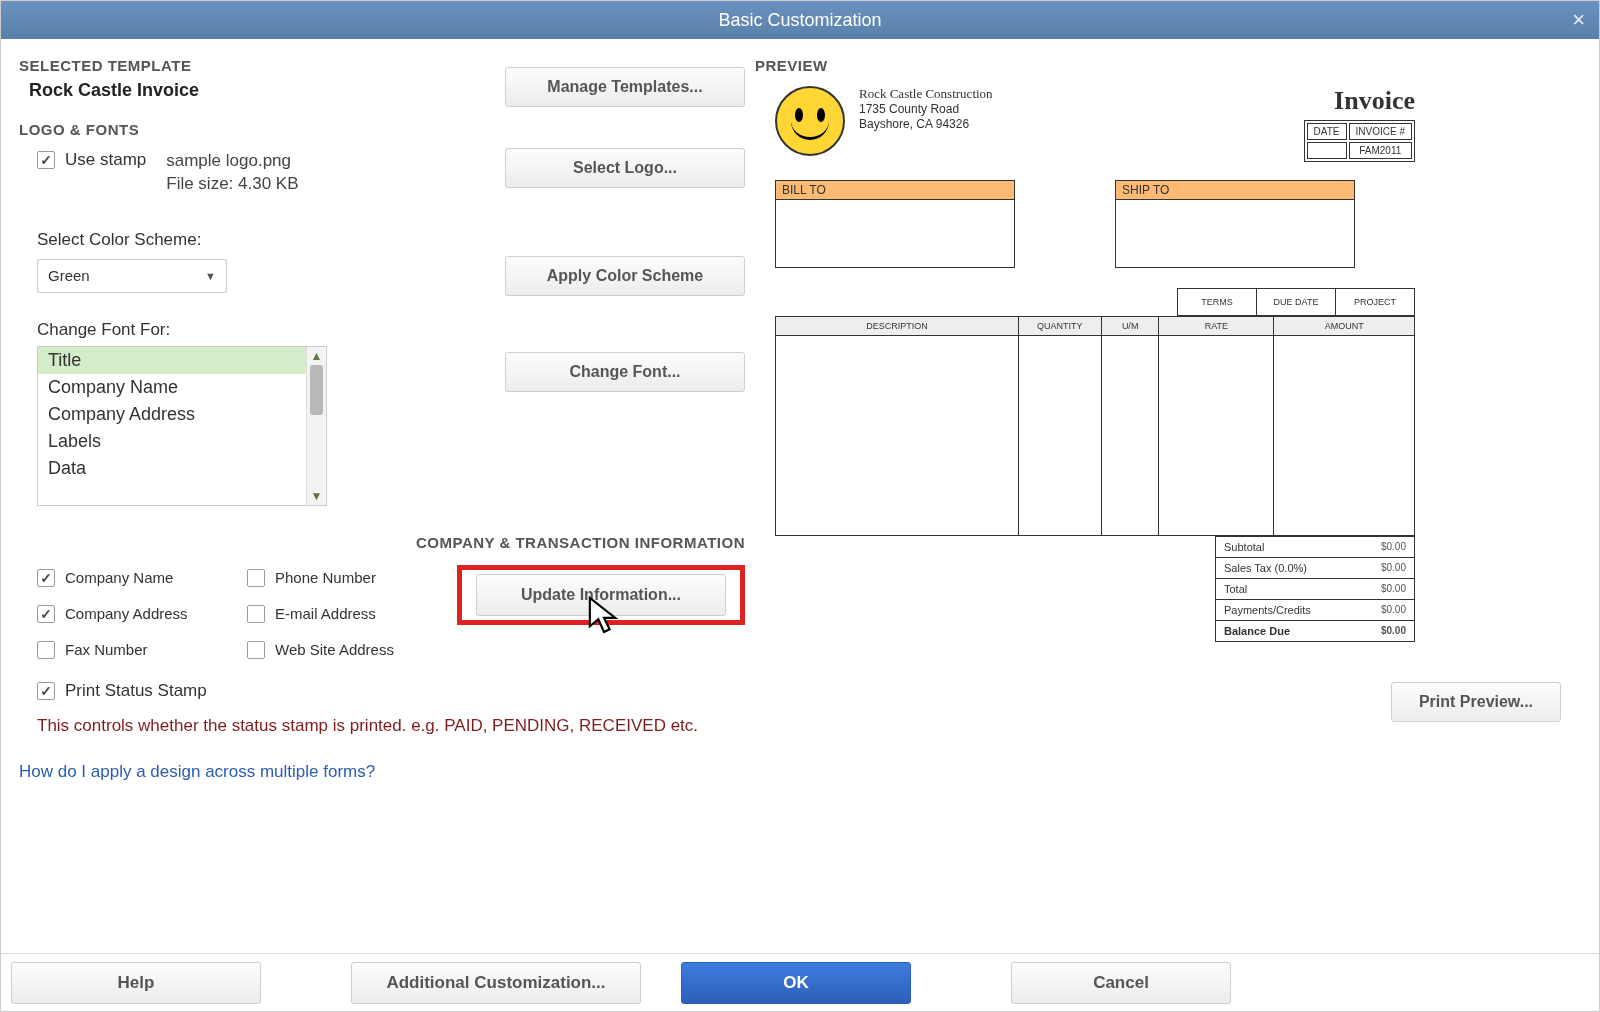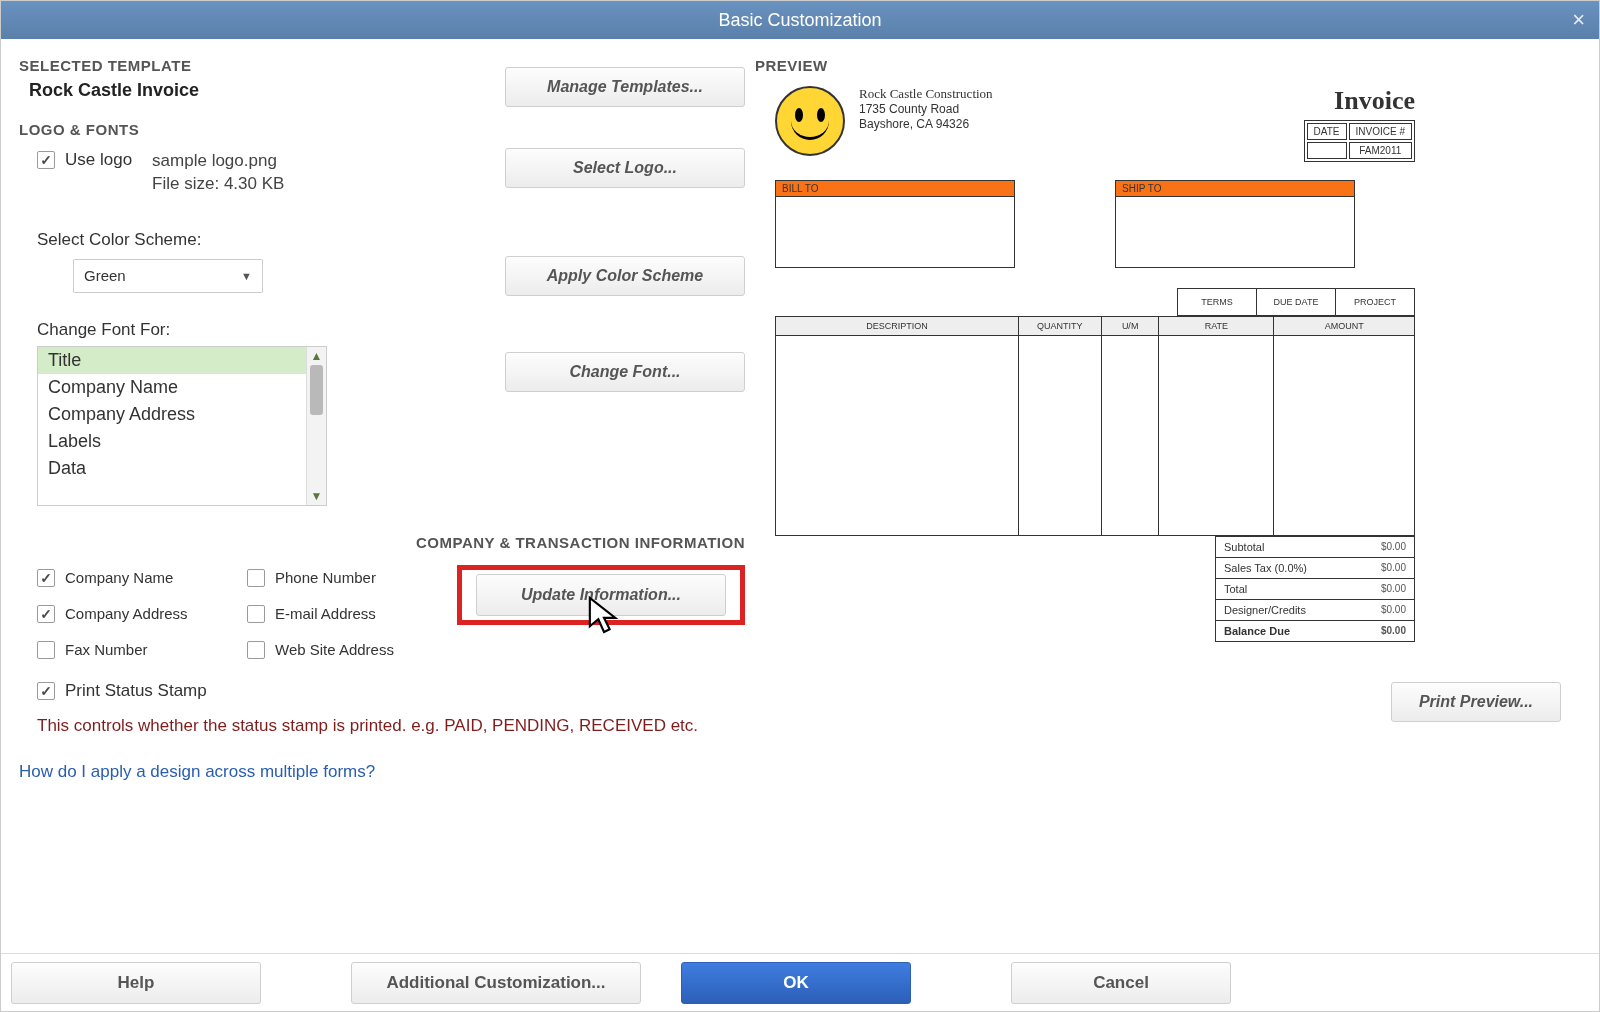--- a/index.html
+++ b/index.html
@@ -5,28 +5,28 @@
   * { box-sizing: border-box; }
   html, body { margin:0; padding:0; font-family: Arial, Helvetica, sans-serif; font-size:15px; color:#333; background:#f0f0f0; }
   .window { width:1600px; height:1012px; background:#fff; display:flex; flex-direction:column; overflow:hidden; border:1px solid #ccc; }
   .titlebar { height:38px; background:linear-gradient(#6a92c0,#5a80aa); color:#fff; display:flex; align-items:center; justify-content:center; position:relative; font-size:18px; }
   .titlebar .close { position:absolute; right:14px; top:6px; font-size:22px; color:#e6edf5; cursor:pointer; }
   .content { flex:1; display:flex; padding:10px 18px 0 18px; gap:10px; }
   .left   { flex: 0 0 670px; display:flex; flex-direction:column; }
   .right  { flex:1; display:flex; flex-direction:column; }
   .section-head { font-weight:bold; color:#555; letter-spacing:.5px; font-size:15px; margin:8px 0 6px 0; }
   .template-name { font-weight:bold; font-size:18px; color:#222; margin:4px 0 12px 10px; }
-  .btn { display:inline-flex; align-items:center; justify-content:center; height:40px; min-width:240px; padding:0 20px; background:linear-gradient(#fdfdfd,#ececec); border:1px solid #cfcfcf; border-radius:3px; color:#555; font-weight:bold; font-size:16px; cursor:pointer;font-style:italic; }
+  .btn { display:inline-flex; align-items:center; justify-content:center; height:40px; min-width:240px; padding:0 20px; background:linear-gradient(#fdfdfd,#ececec); border:1px solid #cfcfcf; border-radius:3px; color:#555; font-weight:bold; font-size:16px; cursor:pointer; }
   .btn-sm { min-width:200px; }
   .row { display:flex; align-items:center; }
   .chk { width:18px; height:18px; border:1px solid #9a9a9a; margin-right:10px; display:inline-flex; align-items:center; justify-content:center; background:#fff; border-radius:2px; cursor:pointer; }
   .chk.checked::after { content:"✓"; font-size:14px; color:#4a4a4a; font-weight:bold; }
   .logo-row { display:flex; align-items:flex-start; gap:20px; margin:6px 0 18px 18px; }
   .logo-info { color:#444; font-size:17px; line-height:1.35; }
-  .select-box { display:inline-flex; align-items:center; justify-content:space-between; width:190px; height:30px; border:1px solid #ccc; padding:16px 10px; background:#fff; cursor:pointer; border-radius:2px;margin-left:36px; }
+  .select-box { display:inline-flex; align-items:center; justify-content:space-between; width:190px; height:30px; border:1px solid #ccc; padding:16px 10px; background:#fff; cursor:pointer; border-radius:2px; }
   .caret { font-size:11px; color:#555; }
   .font-list { width:290px; height:160px; border:1px solid #ccc; background:#fff; position:relative; overflow:hidden; }
   .font-list .item { padding:3px 10px; font-size:18px; color:#333; cursor:pointer; }
   .font-list .item.selected { background:#d5ecc8; }
   .font-list .sb-track { position:absolute; right:0; top:0; bottom:0; width:20px; background:#f3f3f3; border-left:1px solid #ddd; }
   .font-list .sb-up, .font-list .sb-down { height:18px; display:flex; align-items:center; justify-content:center; color:#5d753f; font-size:12px; cursor:pointer; }
   .font-list .sb-thumb { position:absolute; left:3px; right:3px; top:18px; height:50px; background:#b9b9b9; border-radius:3px; }
   .font-list .sb-down { position:absolute; bottom:0; left:0; right:0; }
   .company-grid { display:grid; grid-template-columns: 210px 210px; row-gap:18px; margin:12px 0 0 18px; }
   .highlight-box { border:5px solid #d22; padding:4px 14px; display:inline-block; }
@@ -43,21 +43,21 @@
   .smiley .eye.l { left:18px; } .smiley .eye.r { right:18px; }
   .smiley .mouth { position:absolute; width:38px; height:20px; border:3px solid #000; border-top:none; border-left:none; border-right:none; border-radius:0 0 40px 40px; bottom:14px; left:14px; }
   .co-info { font-size:12px; color:#333; line-height:1.25; }
   .co-info .name { font-family: "Times New Roman", serif; font-size:13px; }
   .inv-title { margin-left:auto; font-family:"Times New Roman", serif; font-weight:bold; font-size:26px; }
   .mini-table { border:1px solid #333; font-size:10px; text-align:center; }
   .mini-table th, .mini-table td { border:1px solid #333; padding:2px 6px; font-weight:normal; color:#333; }
   .mini-header-box { margin-top:4px; }
   .addr-boxes { display:flex; gap:100px; margin-top:18px; }
   .addr-box { border:1px solid #333; width:240px; height:88px; font-size:10px; }
-  .addr-box .hd { border-bottom:1px solid #333; padding:2px 6px; background:#f97316; font-size:10px; }
+  .addr-box .hd { border-bottom:1px solid #333; padding:2px 6px; background:#fdba74; font-size:12px; }
   .terms-row { display:flex; justify-content:flex-end; margin-top:20px; }
   .terms-row .cell { border:1px solid #333; width:80px; height:28px; font-size:9px; display:flex; align-items:center; justify-content:center; margin-left:-1px; }
   .items-tbl { width:100%; border-collapse:collapse; margin-top:0; }
   .items-tbl th { border:1px solid #333; background:#eee; font-size:9px; font-weight:normal; padding:4px 2px; }
   .items-tbl td { border-left:1px solid #333; border-right:1px solid #333; height:200px; }
   .items-tbl tr.bodyrow td { border-bottom:1px solid #333; }
   .totals { margin-left:auto; width:200px; border:1px solid #333; border-top:none; }
   .totals .trow { display:flex; justify-content:space-between; border-top:1px solid #333; padding:4px 8px; font-size:11px; }
   .totals .trow .val { font-size:10px; color:#555; }
   .totals .trow.bold { font-weight:bold; }
@@ -94,21 +94,21 @@
         <div style="padding-top:18px;">
           <div class="btn">Manage Templates...</div>
         </div>
       </div>
 
       <div class="section-head">LOGO &amp; FONTS</div>
       <div style="display:flex;">
         <div class="logo-row" style="flex:1;">
           <div class="row">
             <span class="chk checked"></span>
-            <span style="font-size:17px;">Use logo</span>
+            <span style="font-size:17px;">Use stamp</span>
           </div>
           <div class="logo-info">
             <div>sample logo.png</div>
             <div>File size: 4.30 KB</div>
           </div>
         </div>
         <div style="padding-top:4px;">
           <div class="btn">Select Logo...</div>
         </div>
       </div>
@@ -264,21 +264,21 @@
             </div>
           <div class="trow">
               <span>Sales Tax (0.0%)</span>
               <span class="val">$0.00</span>
             </div>
           <div class="trow">
               <span>Total</span>
               <span class="val">$0.00</span>
             </div>
           <div class="trow">
-              <span>Designer/Credits</span>
+              <span>Payments/Credits</span>
               <span class="val">$0.00</span>
             </div>
           <div class="trow bold">
               <span>Balance Due</span>
               <span class="val">$0.00</span>
             </div>
         </div>
       </div>
 
       <div class="print-prev-wrap">

